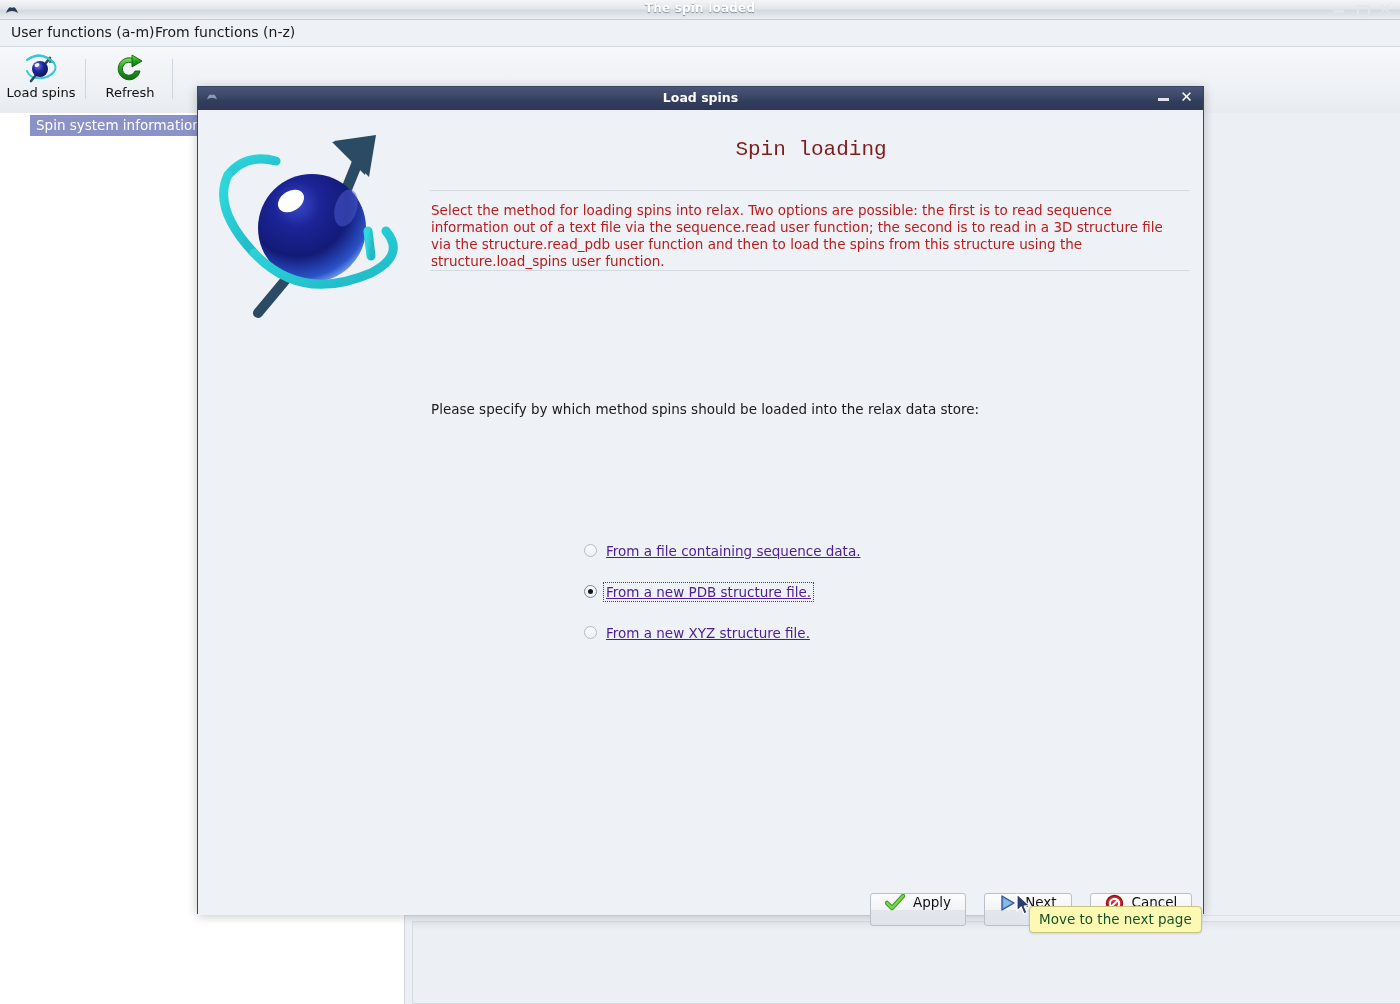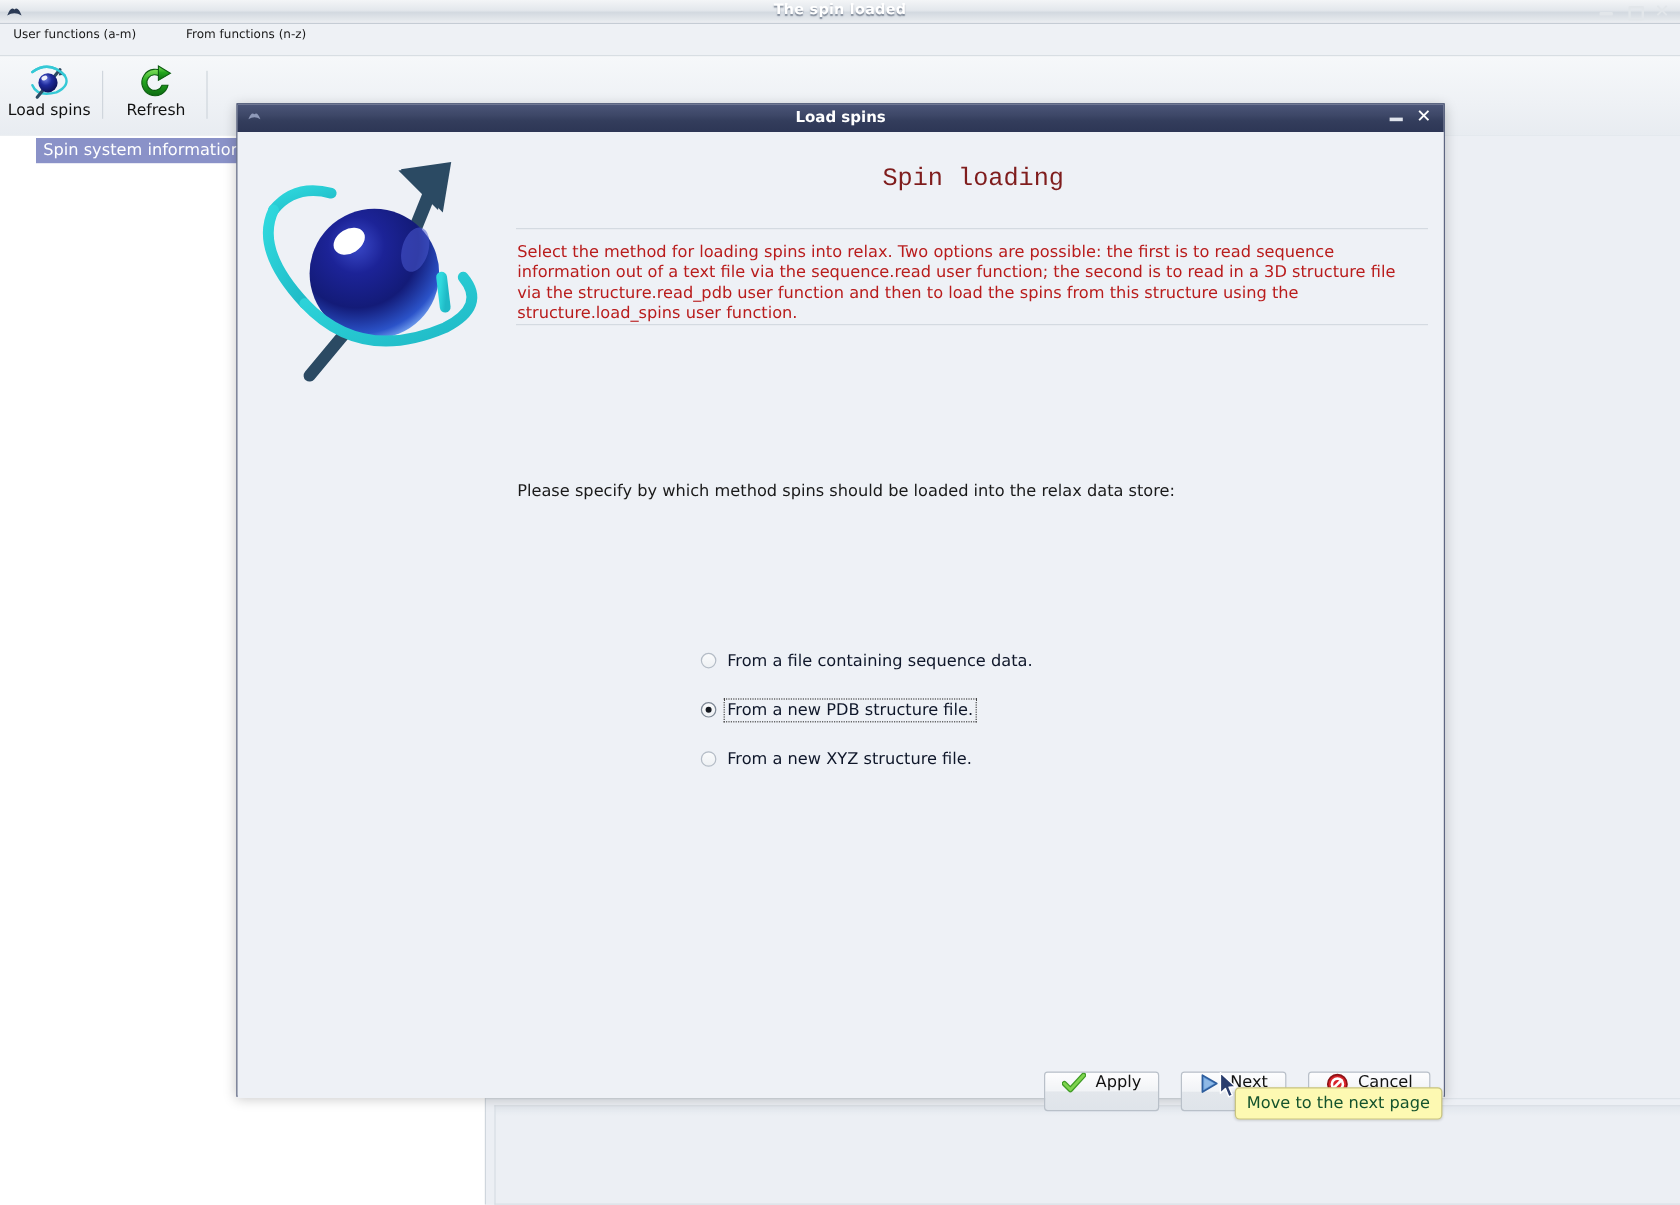--- a/index.html
+++ b/index.html
@@ -86,21 +86,21 @@
   .menubar {
     position: absolute;
     left: 0; top: 20px;
     width: 1400px; height: 26px;
     background: #eef1f5;
     border-bottom: 1px solid #d3d9df;
   }
   .menu-item {
     position: absolute;
     top: 4px;
-    font-size: 10px;
+    font-size: 14px;
     color: #1a1a1a;
     padding: 0 3px;
     cursor: default;
   }
   .menu-item-am { left: 8px; }
   .menu-item-nz { left: 152px; }
 
   
   .toolbar {
     position: absolute;
@@ -347,23 +347,24 @@
   .radio-dot.checked::after {
     content: "";
     position: absolute;
     left: 3px; top: 3px;
     width: 5px; height: 5px;
     border-radius: 50%;
     background: #14181f;
   }
   .radio-label {
     font-size: 13.5px;
-    color: #0f172a;
+    color: #4c1d95;
     margin-left: 7px;
     padding: 1px 2px 1px 2px;
+    text-decoration: underline;
   }
   .radio-label.focused {
     outline: 1px dotted #444;
     outline-offset: 0px;
   }
 
   
   .dlg-buttons {
     position: absolute;
     left: 672px; top: 783px;

